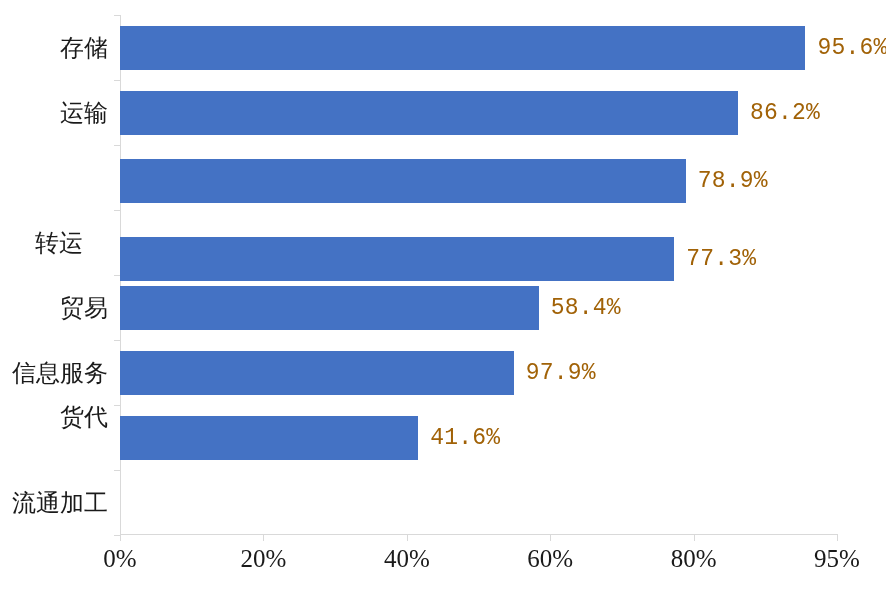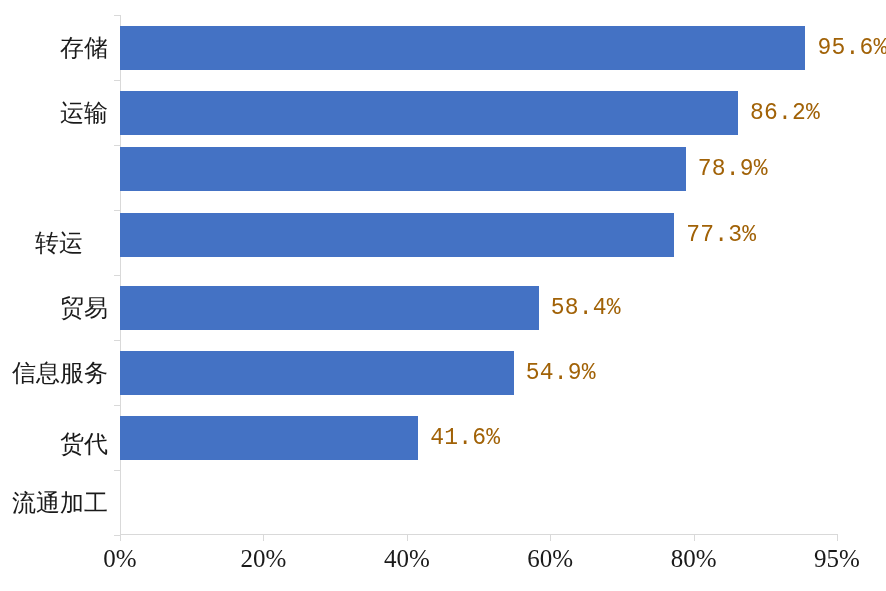--- a/index.html
+++ b/index.html
@@ -138,48 +138,48 @@
       <div class="cat-tick" style="top: 15px;"></div>
       <div class="cat-tick" style="top: 535px;"></div>
     </div>
 
   <div class="cat-labels-col" id="cat-labels">
       <div class="cat-label" style="top: 47.5px;">存储</div>
       <div class="cat-label" style="top: 112.5px;">运输</div>
       <div class="cat-label" style="top: 242.5px; text-align: center;">转运</div>
       <div class="cat-label" style="top: 307.5px;">贸易</div>
       <div class="cat-label" style="top: 372.5px;">信息服务</div>
-      <div class="cat-label" style="top: 444px; font-family: Liberation Serif, serif;">货代</div>
+      <div class="cat-label" style="top: 417px; font-family: Liberation Serif, serif;">货代</div>
       <div class="cat-label" style="top: 502.5px;">流通加工</div>
     </div>
 
   <div class="plot-area" id="bars">
       <div class="bar-row" style="top: 10.5px; height: 44px;">
         <div class="bar" style="width: 685.452px; background: rgb(68, 114, 196);"></div>
         <div class="bar-value" style="left: 697.452px;">95.6%</div>
       </div>
       <div class="bar-row" style="top: 75.5px; height: 44px;">
         <div class="bar" style="width: 618.054px; background: rgb(68, 114, 196);"></div>
         <div class="bar-value" style="left: 630.054px;">86.2%</div>
       </div>
-      <div class="bar-row" style="top: 132px; height: 44px; text-align: right;">
+      <div class="bar-row" style="top: 144px; height: 44px; text-align: right;">
         <div class="bar" style="width: 565.713px; background: rgb(68, 114, 196);"></div>
         <div class="bar-value" style="left: 577.713px;">78.9%</div>
       </div>
-      <div class="bar-row" style="top: 198px; height: 44px; text-align: center;">
+      <div class="bar-row" style="top: 222px; height: 44px; text-align: center;">
         <div class="bar" style="width: 554.241px; background: rgb(68, 114, 196);"></div>
         <div class="bar-value" style="left: 566.241px;">77.3%</div>
       </div>
       <div class="bar-row" style="top: 270.5px; height: 44px;">
         <div class="bar" style="width: 418.728px; background: rgb(68, 114, 196);"></div>
         <div class="bar-value" style="left: 430.728px;">58.4%</div>
       </div>
       <div class="bar-row" style="top: 335.5px; height: 44px;">
         <div class="bar" style="width: 393.633px; background: rgb(68, 114, 196);"></div>
-        <div class="bar-value" style="left: 405.633px;">54.9%</div>
+        <div class="bar-value" style="left: 405.633px;">97.9%</div>
       </div>
       <div class="bar-row" style="top: 400.5px; height: 44px;">
         <div class="bar" style="width: 298.272px; background: rgb(68, 114, 196);"></div>
         <div class="bar-value" style="left: 310.272px;">41.6%</div>
       </div>
     </div>
 
   <div id="val-ticks">
       <div class="val-tick" style="left: 120px;"></div>
       <div class="val-tick" style="left: 263.4px;"></div>

